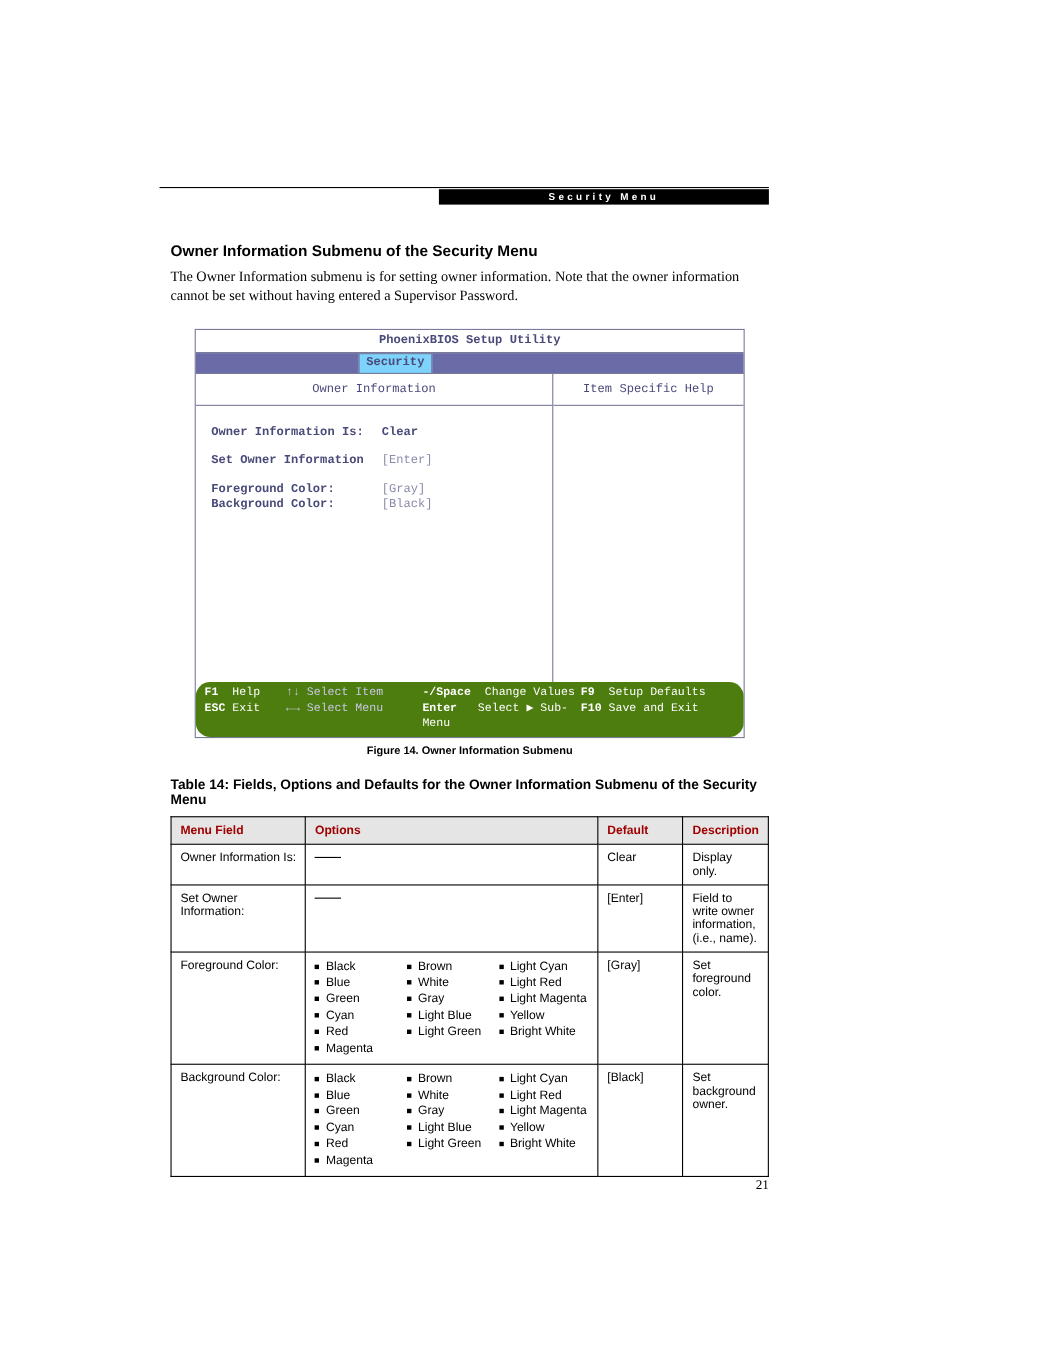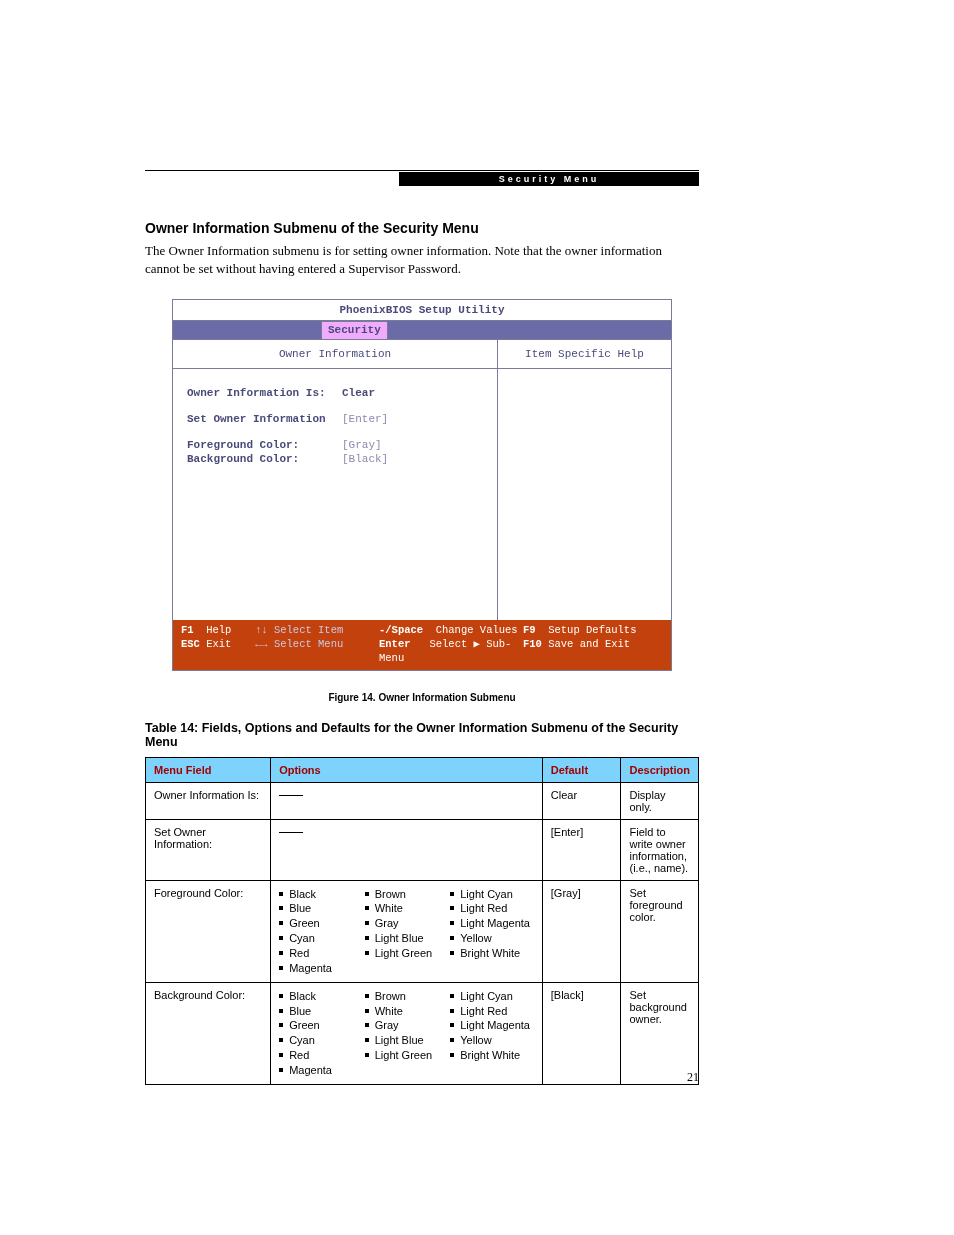--- a/index.html
+++ b/index.html
@@ -35,40 +35,40 @@
     font-family: Arial, Helvetica, sans-serif;
     font-weight: bold;
     font-size: 9px;
     letter-spacing: 3px;
     text-align: center;
     line-height: 14px;
   }
   .content {
     position: absolute;
     top: 220px;
-    left: 145px;
+    left: 155px;
     right: 145px;
     font-size: 13px;
   }
   h2.section-title {
     font-family: Arial, Helvetica, sans-serif;
     font-weight: bold;
     font-size: 14px;
     margin: 0 0 6px 0;
   }
   p.intro {
     font-family: Georgia, serif;
     font-size: 13px;
     line-height: 1.35;
     margin: 0 0 22px 0;
   }
   
   .bios-wrap {
     width: 500px;
-    margin: 0 auto 21px auto;
+    margin: 0 auto 6px auto;
   }
   .bios {
     border: 1px solid #7a7a9a;
     font-family: 'Courier New', monospace;
     font-size: 11px;
     color: #4a4a7a;
     background:#fff;
   }
   .bios-title {
     text-align: center;
@@ -81,21 +81,21 @@
     height: 18px;
     position: relative;
     border-bottom: 1px solid #7a7a9a;
   }
   .bios-tab {
     position: absolute;
     left: 148px;
     top: 0px;
     height: 17px;
     padding: 0 6px;
-    background: #f0abfc;
+    background: #7dd3fc;
     border: 1px solid #7a7a9a;
     border-bottom: none;
     line-height: 17px;
     font-weight: bold;
   }
   .bios-cols {
     display: flex;
     height: 280px;
     justify-content: center;
   }
@@ -118,25 +118,26 @@
   }
   .bios-row {
     display: flex;
     margin-bottom: 14px;
   }
   .bios-row.tight { margin-bottom: 2px; }
   .bios-label { width: 155px; font-weight: bold;}
   .bios-value { color:#8a8aac; }
   .bios-value.strong { color:#4a4a7a; font-weight:bold;}
   .bios-footer {
-    background: #c2410c;
+    background: #4d7c0f;
     color: #fff;
     padding: 3px 6px 4px 6px;
     font-size: 10.5px;
     line-height: 1.35;
+    border-radius: 13px;
   }
   .bios-footer .fk { color:#fff; font-weight:bold;}
   .bios-footer .dim { color:#c9c9e6;}
   .bios-footer table { width:100%; border-collapse: collapse;}
   .bios-footer td { vertical-align: top; padding:0 2px;}
   .figure-caption {
     text-align: center;
     font-family: Arial, Helvetica, sans-serif;
     font-weight: bold;
     font-size: 10px;
@@ -153,21 +154,21 @@
     border-collapse: collapse;
     font-family: Arial, Helvetica, sans-serif;
     font-size: 11px;
   }
   table.doc-table th {
     border: 1px solid #000;
     text-align: left;
     padding: 6px 8px;
     font-weight: bold;
     color: #a00000;
-    background: #7dd3fc;
+    background: #e5e5e5;
   }
   table.doc-table td {
     border: 1px solid #000;
     padding: 6px 8px;
     vertical-align: top;
   }
   .col-menu { width: 125px;}
   .col-opts { width: 290px;}
   .col-def  { width: 70px;}
   .opts-cols {

